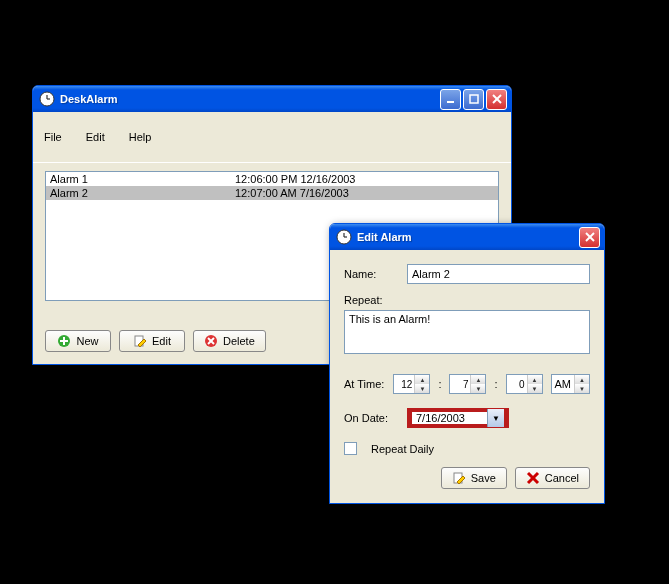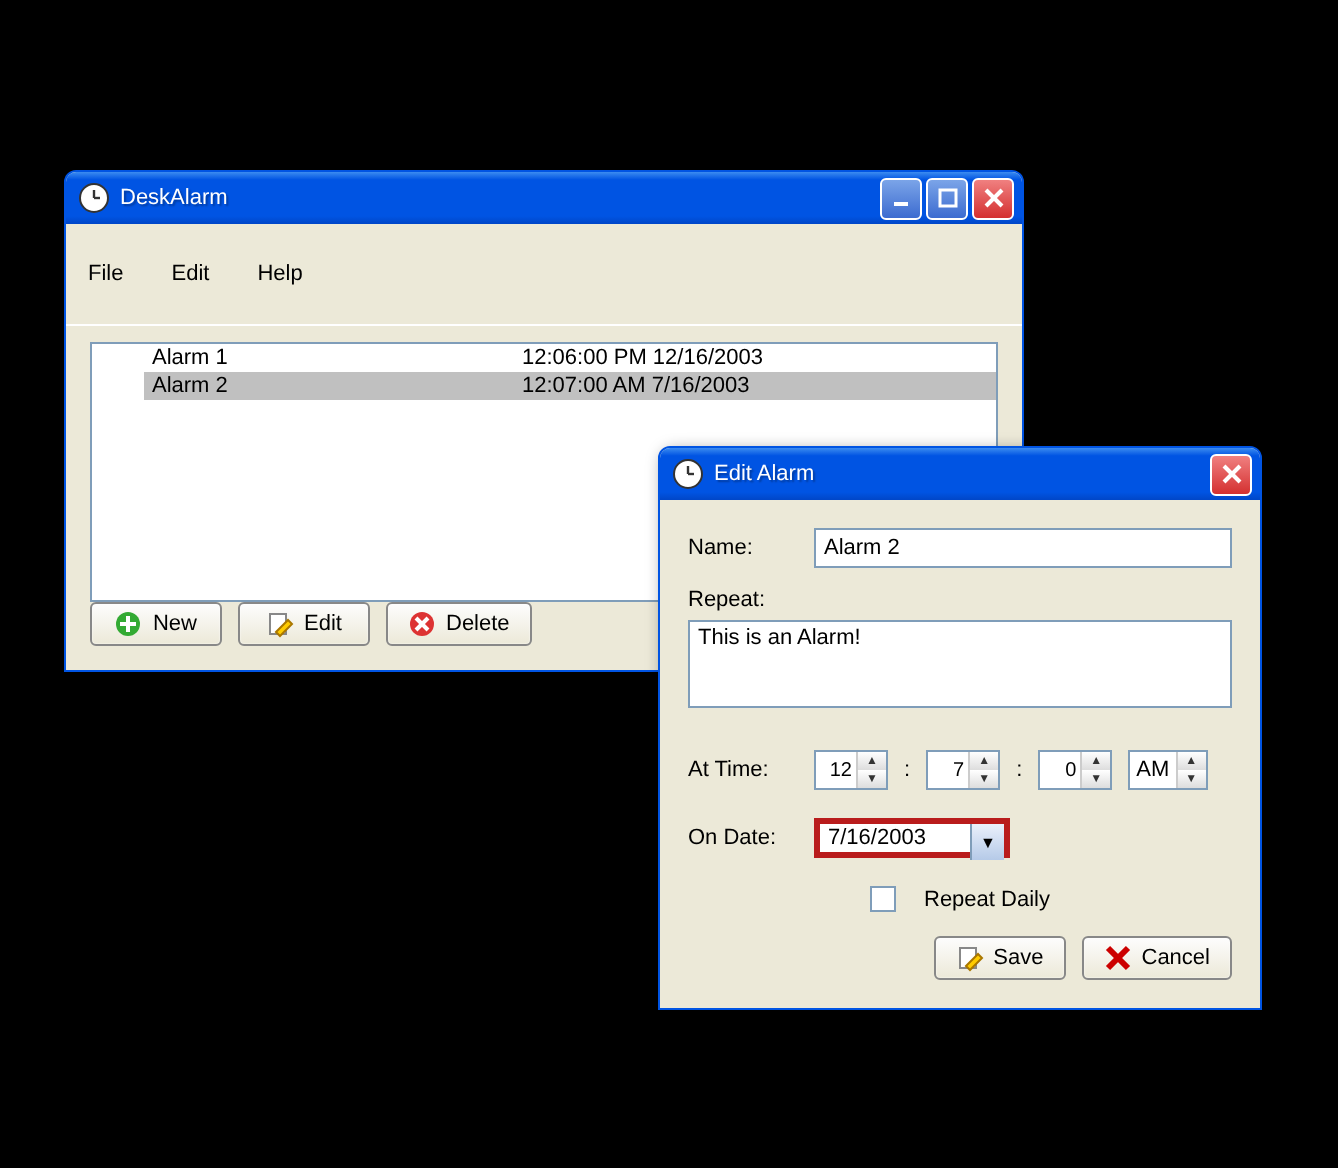--- a/index.html
+++ b/index.html
@@ -1,45 +1,45 @@
 <!DOCTYPE html>
 <html><head>
 <meta charset="utf-8">
 <style>
 * { box-sizing: border-box; margin: 0; padding: 0; font-family: Tahoma, Arial, sans-serif; font-size: 11px; }
 body { background: #000; width: 669px; height: 584px; position: relative; overflow: hidden; }
 .window { position: absolute; background: #ece9d8; border: 1px solid #0054e3; border-radius: 6px 6px 0 0; box-shadow: 2px 2px 8px rgba(0,0,0,0.4); }
-.titlebar { background: linear-gradient(to bottom, #3c8cf0 0%, #0054e3 15%, #0054e3 85%, #0046c7 100%); border-radius: 5px 5px 0 0; height: 26px; display: flex; align-items: center; padding: 0 4px 0 6px; color: #fff; font-weight: normal; font-size: 12px; }
+.titlebar { background: linear-gradient(to bottom, #3c8cf0 0%, #0054e3 15%, #0054e3 85%, #0046c7 100%); border-radius: 5px 5px 0 0; height: 26px; display: flex; align-items: center; padding: 0 4px 0 6px; color: #fff; font-weight: bold; font-size: 12px; }
 .titlebar .app-icon { width: 16px; height: 16px; margin-right: 5px; display: inline-flex; align-items: center; justify-content: center; }
 .titlebar .title-text { flex: 1; text-shadow: 1px 1px 1px rgba(0,0,0,0.3); }
 .win-btns { display: flex; gap: 2px; }
 .win-btn { width: 21px; height: 21px; background: linear-gradient(to bottom, #7ba4e8, #3c6bd0); border: 1px solid #fff; border-radius: 3px; display: flex; align-items: center; justify-content: center; color: #fff; font-weight: bold; cursor: pointer; }
 .win-btn.close { background: linear-gradient(to bottom, #f08080, #d43030); }
 .win-btn svg { width: 10px; height: 10px; }
 .menubar { background: #ece9d8; padding: 17px 8px; display: flex; gap: 18px; border-bottom: 1px solid #fff; }
 .menubar span { cursor: pointer; padding: 2px 3px; }
 .content { padding: 8px 12px 12px 12px; }
 .listview { background: #fff; border: 1px solid #7f9db9; height: 130px; overflow: hidden; }
-.listview-row { display: flex; padding: 1px 4px; margin-left: 26px; }
+.listview-row { display: flex; padding: 1px 4px; }
 .listview-row.selected { background: #c0c0c0; }
 .col1 { width: 185px; }
 .col2 { flex: 1; }
-.btn-row { display: flex; gap: 8px; margin-top: 0; }
+.btn-row { display: flex; gap: 8px; margin-top: 29px; }
 .btn { background: linear-gradient(to bottom, #fdfdfd, #ece9d8); border: 1px solid #888; border-radius: 3px; padding: 3px 10px; display: flex; align-items: center; gap: 5px; cursor: pointer; min-width: 66px; justify-content: center; box-shadow: 0 0 1px #fff inset; }
 .icon { width: 14px; height: 14px; display: inline-flex; align-items: center; justify-content: center; }
 .form-row { display: flex; align-items: center; margin-bottom: 10px; gap: 8px; }
 .form-row label { width: 55px; }
 .txt { border: 1px solid #7f9db9; padding: 2px 4px; background: #fff; font-size: 11px; }
 .txt-input { flex: 1; height: 20px; }
 .txt-area { width: 100%; height: 44px; resize: none; }
 .spinner { display: inline-flex; border: 1px solid #7f9db9; background: #fff; height: 20px; align-items: center; }
 .spinner input { border: none; width: 20px; text-align: right; padding: 0 2px; font-size: 10px; outline: none; }
 .spinner .arrows { display: flex; flex-direction: column; width: 15px; height: 18px; border-left: 1px solid #ccc; }
 .spinner .arr { flex: 1; background: linear-gradient(to bottom, #fff, #ddd); display:flex; align-items:center; justify-content:center; font-size:6px; cursor: pointer; color:#333; }
-.date-combo { display: inline-flex; border: 3px solid #b91c1c; background: #fff; height: 20px; }
+.date-combo { display: inline-flex; border: 5px solid #b91c1c; background: #fff; height: 20px; align-items: center; }
 .date-combo input { border: none; width: 75px; padding: 0 4px; font-size: 11px; outline: none; }
 .date-combo .dd { width: 17px; height: 18px; background: linear-gradient(to bottom,#eaf0fb,#b5cae8); border-left:1px solid #7f9db9; display:flex; align-items:center; justify-content:center; cursor:pointer; font-size:8px; }
 .chk { width: 13px; height: 13px; border: 1px solid #7f9db9; background: #fff; display: inline-block; margin-right: 6px; vertical-align: middle; }
 .dialog-btns { display: flex; justify-content: flex-end; gap: 8px; margin-top: 12px; }
 </style>
 </head>
 <body>
 
 <div class="window" style="left:32px; top:85px; width:480px;">
   <div class="titlebar">
@@ -113,21 +113,21 @@
               <line x1="4" y1="4" x2="10" y2="10" stroke="#fff" stroke-width="2"></line>
               <line x1="10" y1="4" x2="4" y2="10" stroke="#fff" stroke-width="2"></line>
             </svg>
           </span>
         <span>Delete</span>
       </div>
     </div>
   </div>
 </div>
 
-<div class="window" style="left:329px; top:223px; width:302px;">
+<div class="window" style="left:329px; top:223px; width:276px;">
   <div class="titlebar">
     <span class="app-icon">
       <svg viewBox="0 0 16 16">
           <circle cx="8" cy="8" r="7" fill="#fff" stroke="#333"></circle>
           <line x1="8" y1="8" x2="8" y2="4" stroke="#333" stroke-width="1.2"></line>
           <line x1="8" y1="8" x2="11" y2="8" stroke="#333" stroke-width="1.2"></line>
         </svg>
     </span>
     <span class="title-text">Edit Alarm</span>
     <div class="win-btns">
@@ -181,21 +181,21 @@
           </span>
         </span>
     </div>
     <div class="form-row" style="margin-top:14px;">
       <label>On Date:</label>
       <span class="date-combo">
         <input value="7/16/2003" style="">
         <span class="dd">▼</span>
       </span>
     </div>
-    <div class="form-row" style="margin-top:14px;justify-content:center;">
+    <div class="form-row" style="margin-top:14px;">
       <span class="chk"></span>
       <span>Repeat Daily</span>
     </div>
     <div class="dialog-btns">
       <div class="btn">
         <span class="icon">
             <svg viewBox="0 0 14 14">
               <rect x="2" y="2" width="8" height="10" fill="#fff" stroke="#888"></rect>
               <path d="M5 11 L11 5 L13 7 L7 13 Z" fill="#fc0" stroke="#a70"></path>
             </svg>

